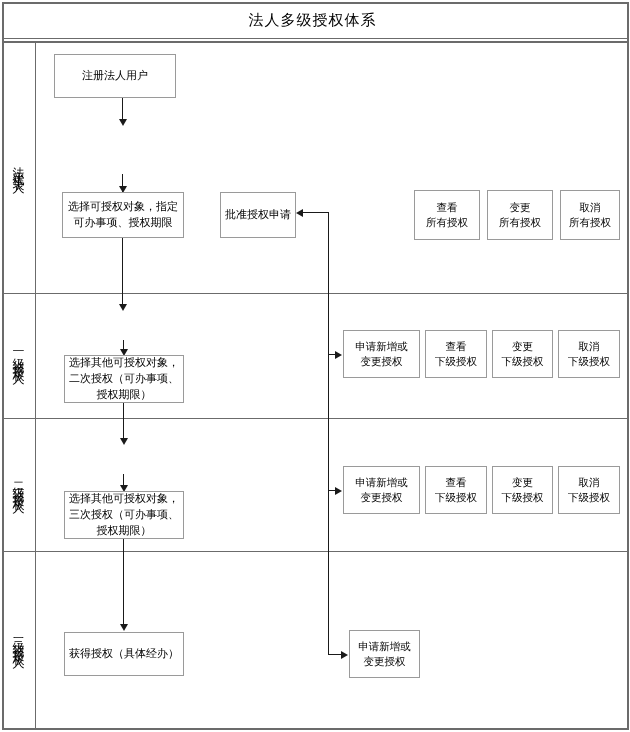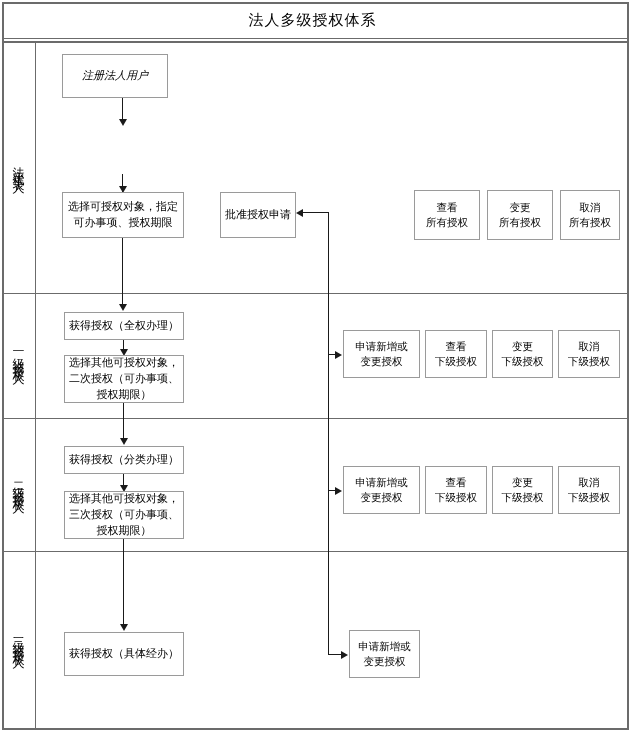--- a/index.html
+++ b/index.html
@@ -136,21 +136,21 @@
   <div class="row-label" style="left:2px; top:293px; height:125px;">
     <span>一级被授权人</span>
   </div>
   <div class="row-label" style="left:2px; top:418px; height:133px;">
     <span>二级被授权人</span>
   </div>
   <div class="row-label" style="left:2px; top:551px; height:177px;">
     <span>三级被授权人</span>
   </div>
 
-  <div class="node" style="left:62px; top:54px; width:106px; height:44px;font-style:italic;">注册法人用户</div>
+  <div class="node" style="left:54px; top:54px; width:122px; height:44px;">注册法人用户</div>
 
   <div class="conn v" style="left:122px; top:98px; height:24px;"></div>
   <div class="arrow down" style="left:119px; top:119px;"></div>
 
 
   <div class="conn v" style="left:122px; top:174px; height:18px;"></div>
   <div class="arrow down" style="left:119px; top:186px;"></div>
 
   <div class="node" style="left:220px; top:192px; width:76px; height:46px;">批准授权申请</div>
 
@@ -160,42 +160,40 @@
   <div class="node small" style="left:414px; top:190px; width:66px; height:50px;">查看
 所有授权</div>
   <div class="node small" style="left:487px; top:190px; width:66px; height:50px;">变更
 所有授权</div>
   <div class="node small" style="left:560px; top:190px; width:60px; height:50px;">取消
 所有授权</div>
 
   <div class="conn v" style="left:122px; top:238px; height:70px;"></div>
   <div class="arrow down" style="left:119px; top:304px;"></div>
 
-  <div class="node" style="left:64px; top:312px; width:120px; height:28px;">获得授权（全权办理）</div>
 
   <div class="conn v" style="left:123px; top:340px; height:14px;"></div>
   <div class="arrow down" style="left:120px; top:349px;"></div>
 
   <div class="node" style="left:64px; top:355px; width:120px; height:48px;">选择其他可授权对象，
 二次授权（可办事项、
 授权期限）</div>
 
   <div class="node small" style="left:343px; top:330px; width:77px; height:48px;">申请新增或
 变更授权</div>
   <div class="node small" style="left:425px; top:330px; width:62px; height:48px;">查看
 下级授权</div>
   <div class="node small" style="left:492px; top:330px; width:61px; height:48px;">变更
 下级授权</div>
   <div class="node small" style="left:558px; top:330px; width:62px; height:48px;">取消
 下级授权</div>
 
   <div class="conn v" style="left:123px; top:403px; height:40px;"></div>
   <div class="arrow down" style="left:120px; top:438px;"></div>
 
-  <div class="node" style="left:64px; top:446px; width:120px; height:28px;">获得授权（分类办理）</div>
 
   <div class="conn v" style="left:123px; top:474px; height:16px;"></div>
   <div class="arrow down" style="left:120px; top:485px;"></div>
 
   <div class="node" style="left:64px; top:491px; width:120px; height:48px;">选择其他可授权对象，
 三次授权（可办事项、
 授权期限）</div>
 
   <div class="node small" style="left:343px; top:466px; width:77px; height:48px;">申请新增或
 变更授权</div>

